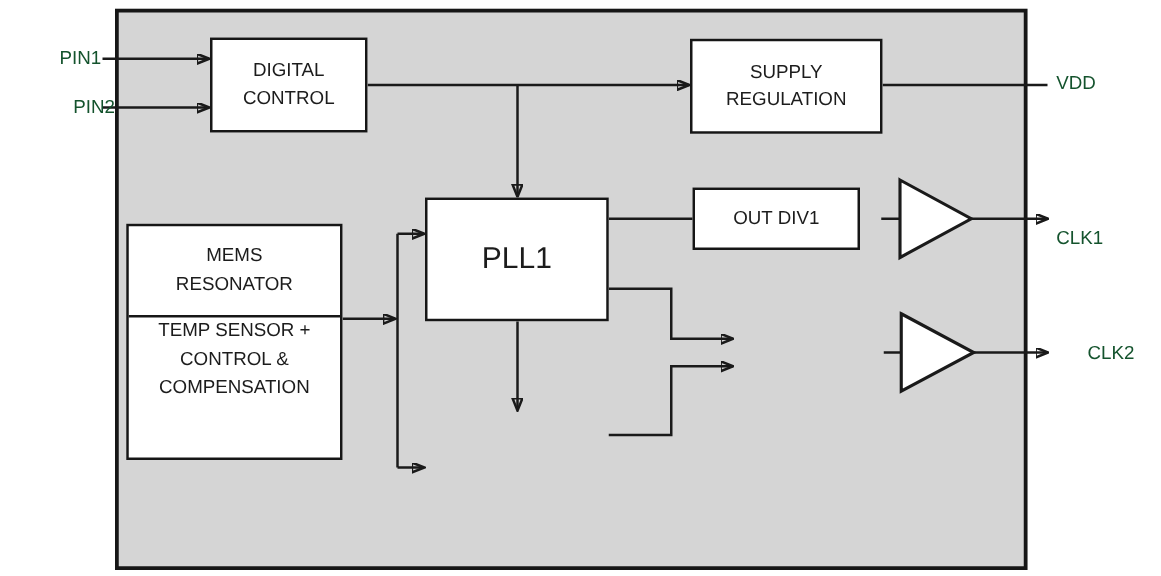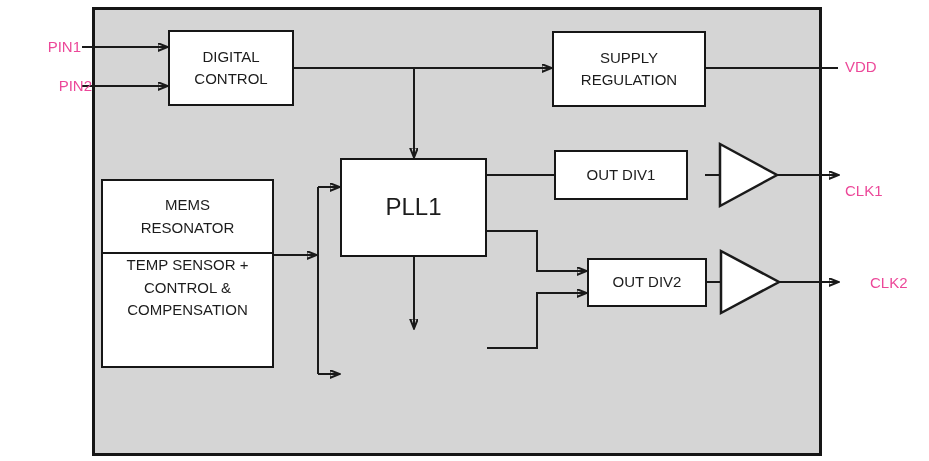--- a/index.html
+++ b/index.html
@@ -86,21 +86,21 @@
   .mems-bottom {
     flex: 1;
     display: flex;
     align-items: flex-start;
     justify-content: center;
   }
   .pin-label {
     position: absolute;
     font-size: 15px;
     line-height: 18px;
-    color: #ec4899;
+    color: #14532d;
   }
   .pin-left {
     width: 52px;
     text-align: right;
   }
 </style>
 </head>
 <body>
 
 <div class="stage">
@@ -165,23 +165,20 @@
 
   <div class="blk" style="left:340px; top:158px; width:147px; height:99px;">
     <span class="blk-label pll-label">PLL1</span>
   </div>
 
 
   <div class="blk" style="left:554px; top:150px; width:134px; height:50px;">
     <span class="blk-label">OUT DIV1</span>
   </div>
 
-  <div class="blk" style="left:587px; top:258px; width:120px; height:49px;">
-    <span class="blk-label">OUT DIV2</span>
-  </div>
 
   <div class="pin-label pin-left" style="left:29px; top:38px;">PIN1</div>
   <div class="pin-label pin-left" style="left:40px; top:77px;">PIN2</div>
 
   <div class="pin-label" style="left:845px; top:58px;">VDD</div>
   <div class="pin-label" style="left:845px; top:166px;margin-top:16px;">CLK1</div>
   <div class="pin-label" style="left:870px; top:274px;">CLK2</div>
 
 </div>
 

